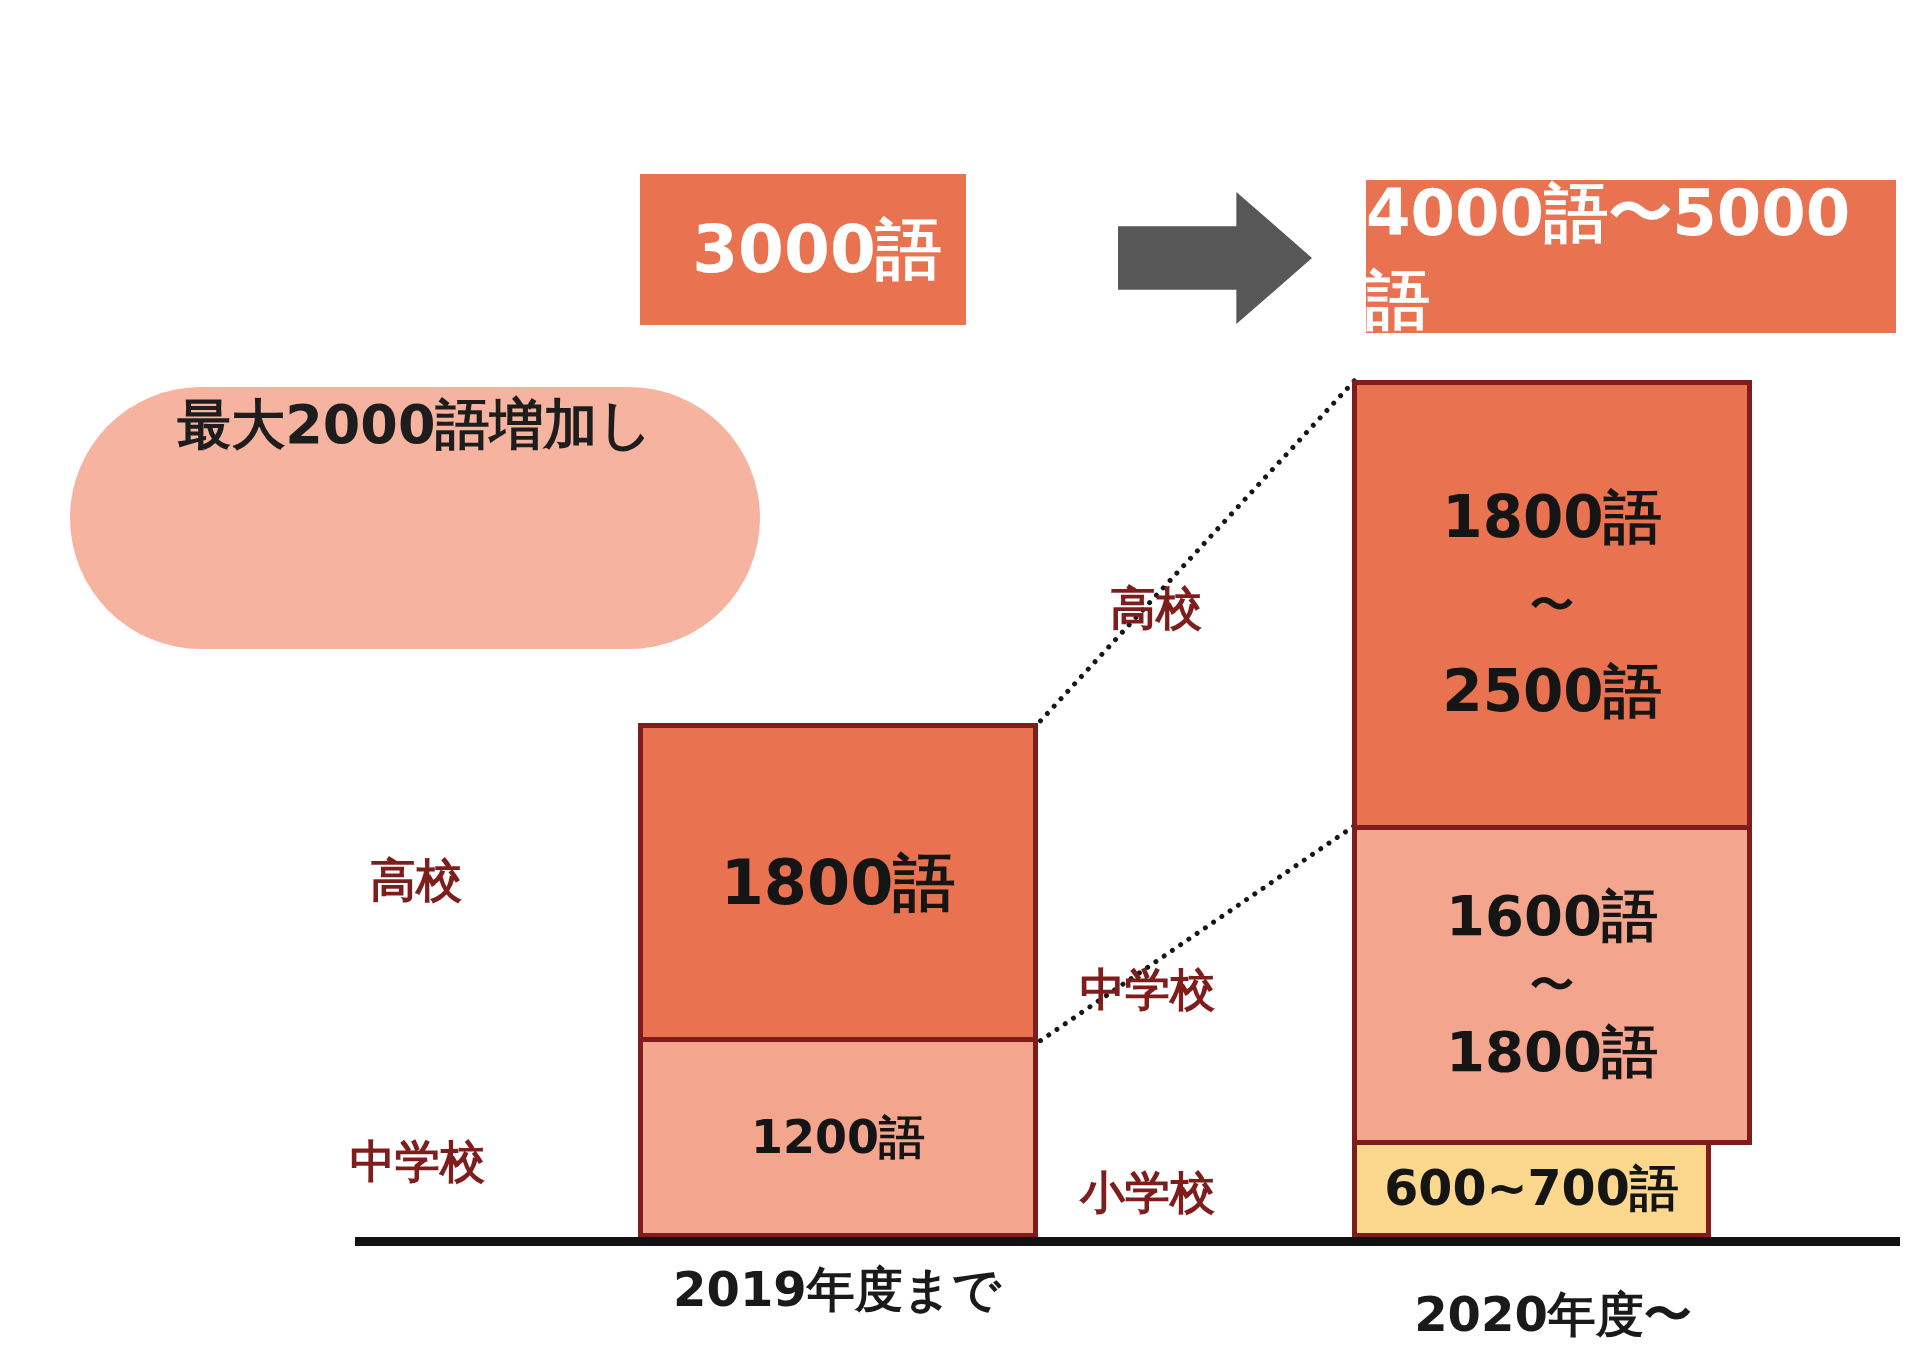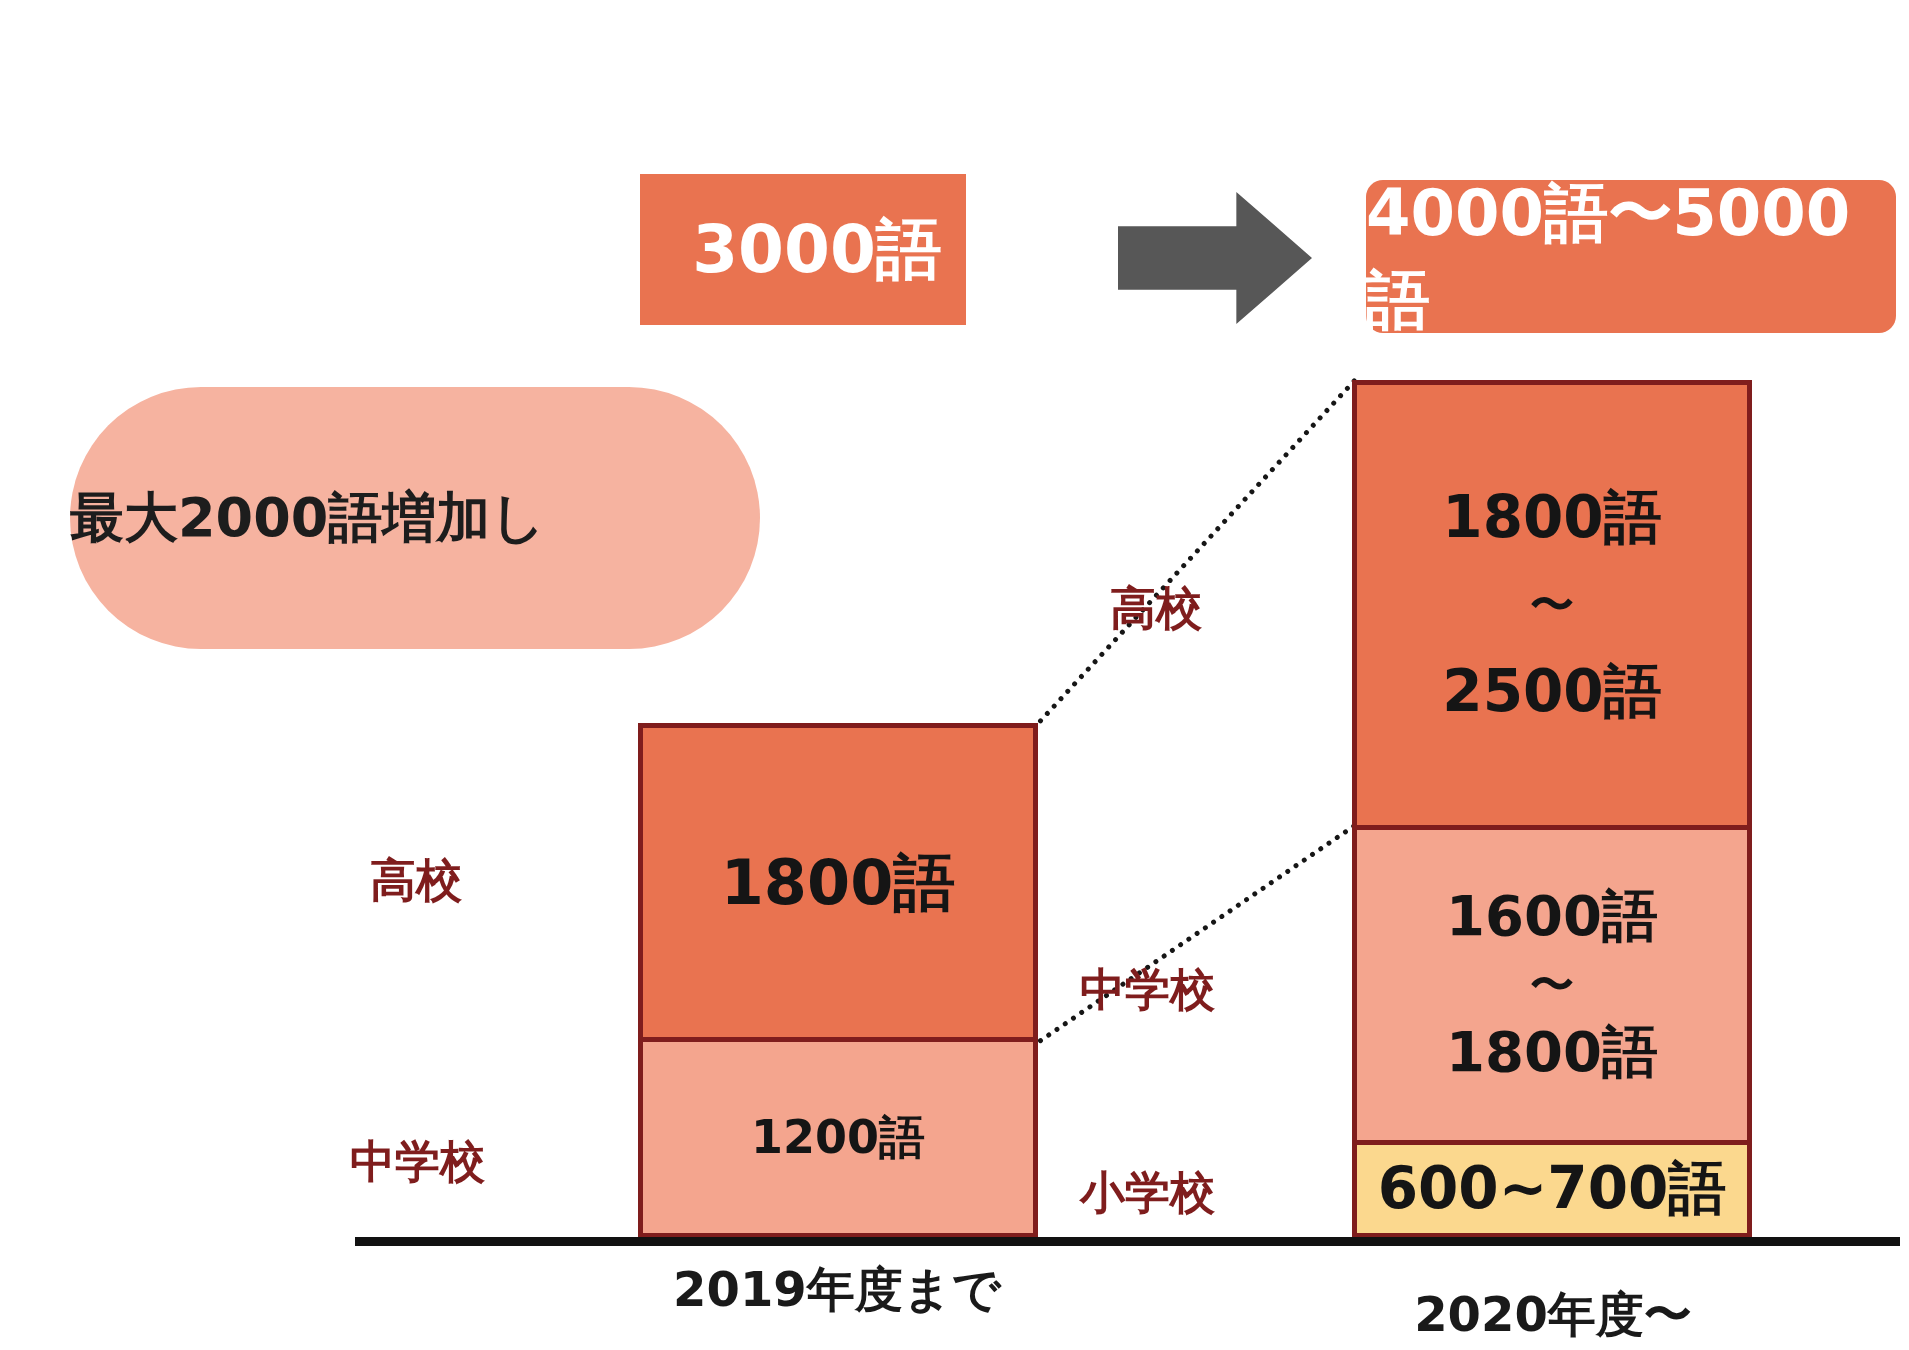--- a/index.html
+++ b/index.html
@@ -7,48 +7,48 @@
     position:relative;width:1909px;height:1350px;background:#ffffff;overflow:hidden;
     font-family:"DejaVu Sans","Liberation Sans",sans-serif;font-weight:bold;color:#111;
   }
   .abs{position:absolute;box-sizing:border-box;}
 
   
   .total-box{
     background:#E97350;color:#ffffff;display:flex;align-items:center;justify-content:center;
   }
   .total-before{left:640px;top:174px;width:326px;height:151px;font-size:66px;padding-left:28px;}
-  .total-after{left:1366px;top:180px;width:530px;height:153px;font-size:64px;border-radius:17px;}
+  .total-after{left:1366px;top:180px;width:530px;height:153px;font-size:64px;}
   .flow-arrow{
     left:1118px;top:192px;width:194px;height:132px;background:#575757;
     clip-path:polygon(0% 26%,61% 26%,61% 0%,100% 50%,61% 100%,61% 74%,0% 74%);
   }
 
   
   .callout{
     left:70px;top:387px;width:690px;height:262px;background:#F6B3A0;border-radius:131px;
-    display:flex;align-items:center;justify-content:space-between;
+    display:flex;flex-direction:column;align-items:center;justify-content:space-between;
     font-size:54px;line-height:1.42;color:#1d1d1d;text-align:center;
   }
 
   
   .dot-line{position:absolute;height:0;border-top:5px dotted #161616;transform-origin:0 0;}
   .dot-line-top{left:1037px;top:721px;width:468px;transform:rotate(-47.3deg);}
   .dot-line-mid{left:1037px;top:1040px;width:385px;transform:rotate(-34.4deg);}
 
   
   .seg{
     border:5px solid #7f1d1d;display:flex;flex-direction:column;align-items:center;justify-content:center;
     text-align:center;color:#151515;
   }
   .seg-hs-left  {left:638px;top:723px;width:400px;height:319px;background:#E97350;font-size:62px;}
   .seg-jhs-left {left:638px;top:1037px;width:400px;height:201px;background:#F4A58E;font-size:46px;}
   .seg-hs-right {left:1352px;top:380px;width:400px;height:450px;background:#E97350;font-size:58px;gap:28px;}
   .seg-jhs-right{left:1352px;top:825px;width:400px;height:320px;background:#F4A58E;font-size:56px;gap:10px;}
-  .seg-es-right {left:1352px;top:1140px;width:400px;height:98px;background:#FBD88E;font-size:58px;}
+  .seg-es-right {left:1352px;top:1140px;width:359px;height:98px;background:#FBD88E;font-size:49px;}
   .tilde-line{font-size:44px;line-height:0.9;}
 
   
   .baseline{left:355px;top:1237px;width:1545px;height:9px;background:#111;}
   .cat-label{display:block;text-align:left;font-size:46px;color:#7f1d1d;}
   .lab-hs-left  {left:370px;top:850px;width:220px;}
   .lab-jhs-left {left:350px;top:1132px;width:240px;font-size:45px;}
   .lab-hs-right {left:1110px;top:578px;width:215px;}
   .lab-jhs-right{left:1080px;top:960px;width:245px;font-size:45px;}
   .lab-es-right {left:1080px;top:1163px;width:245px;font-size:45px;}

